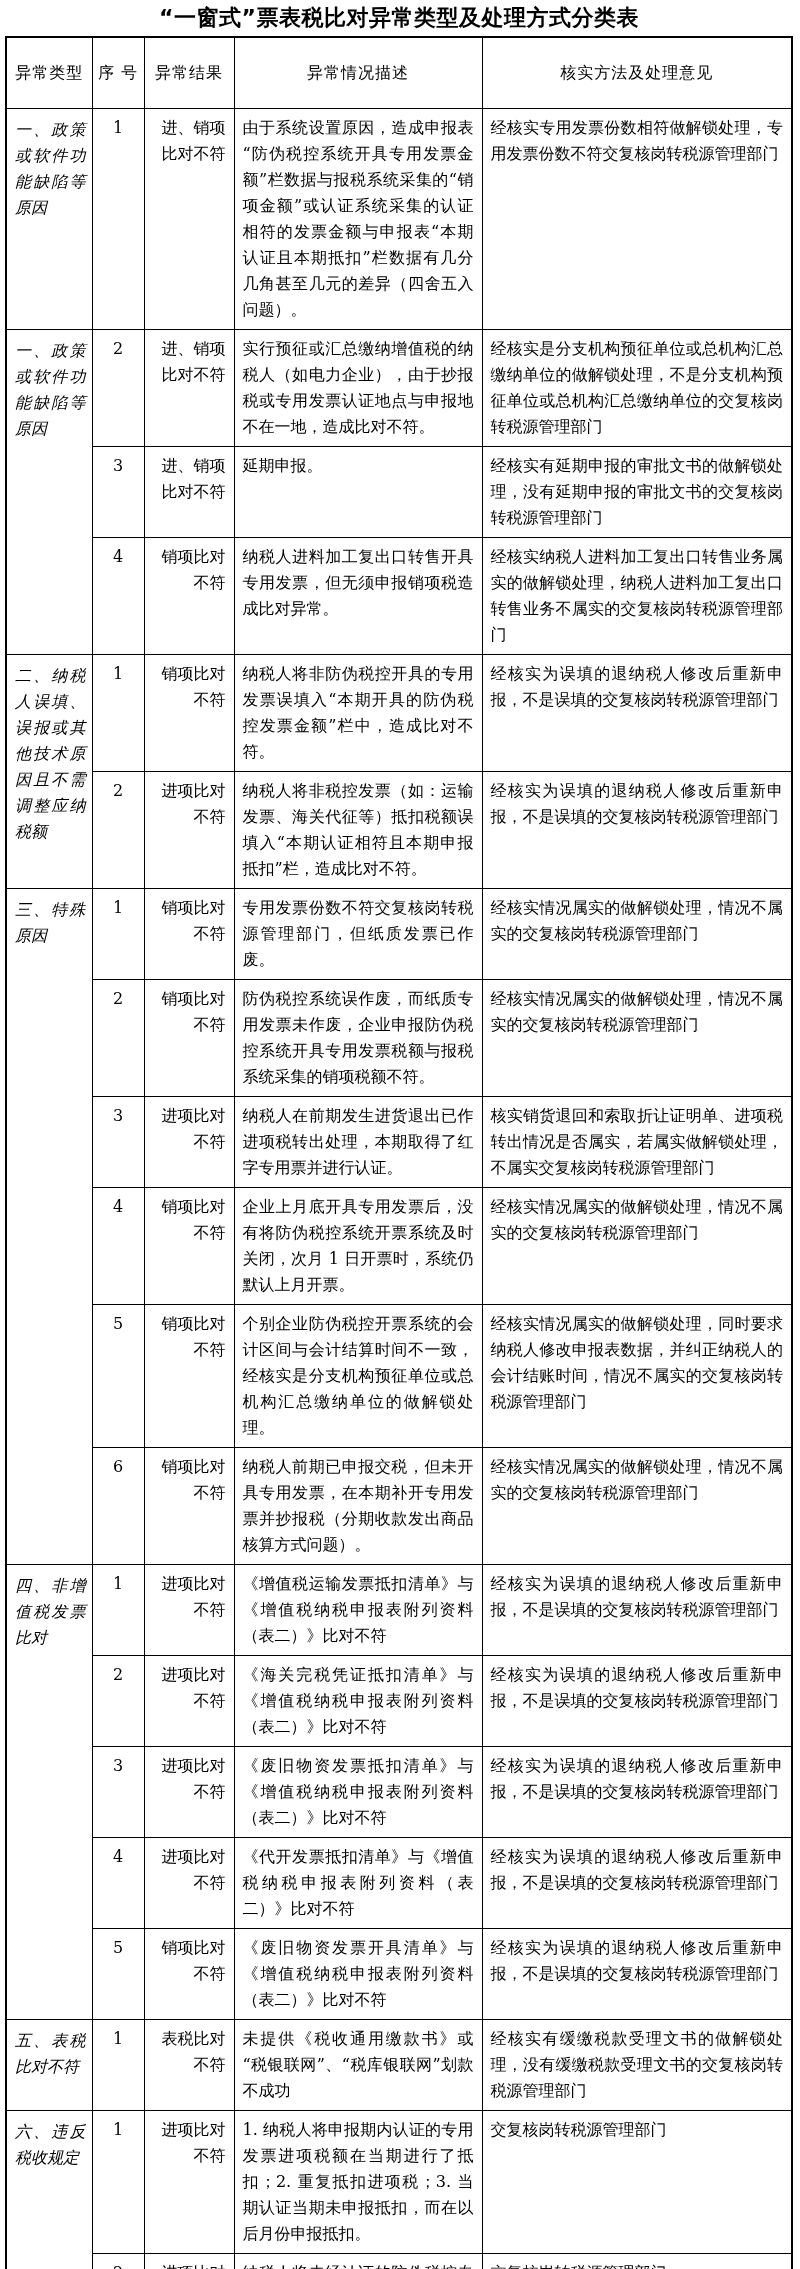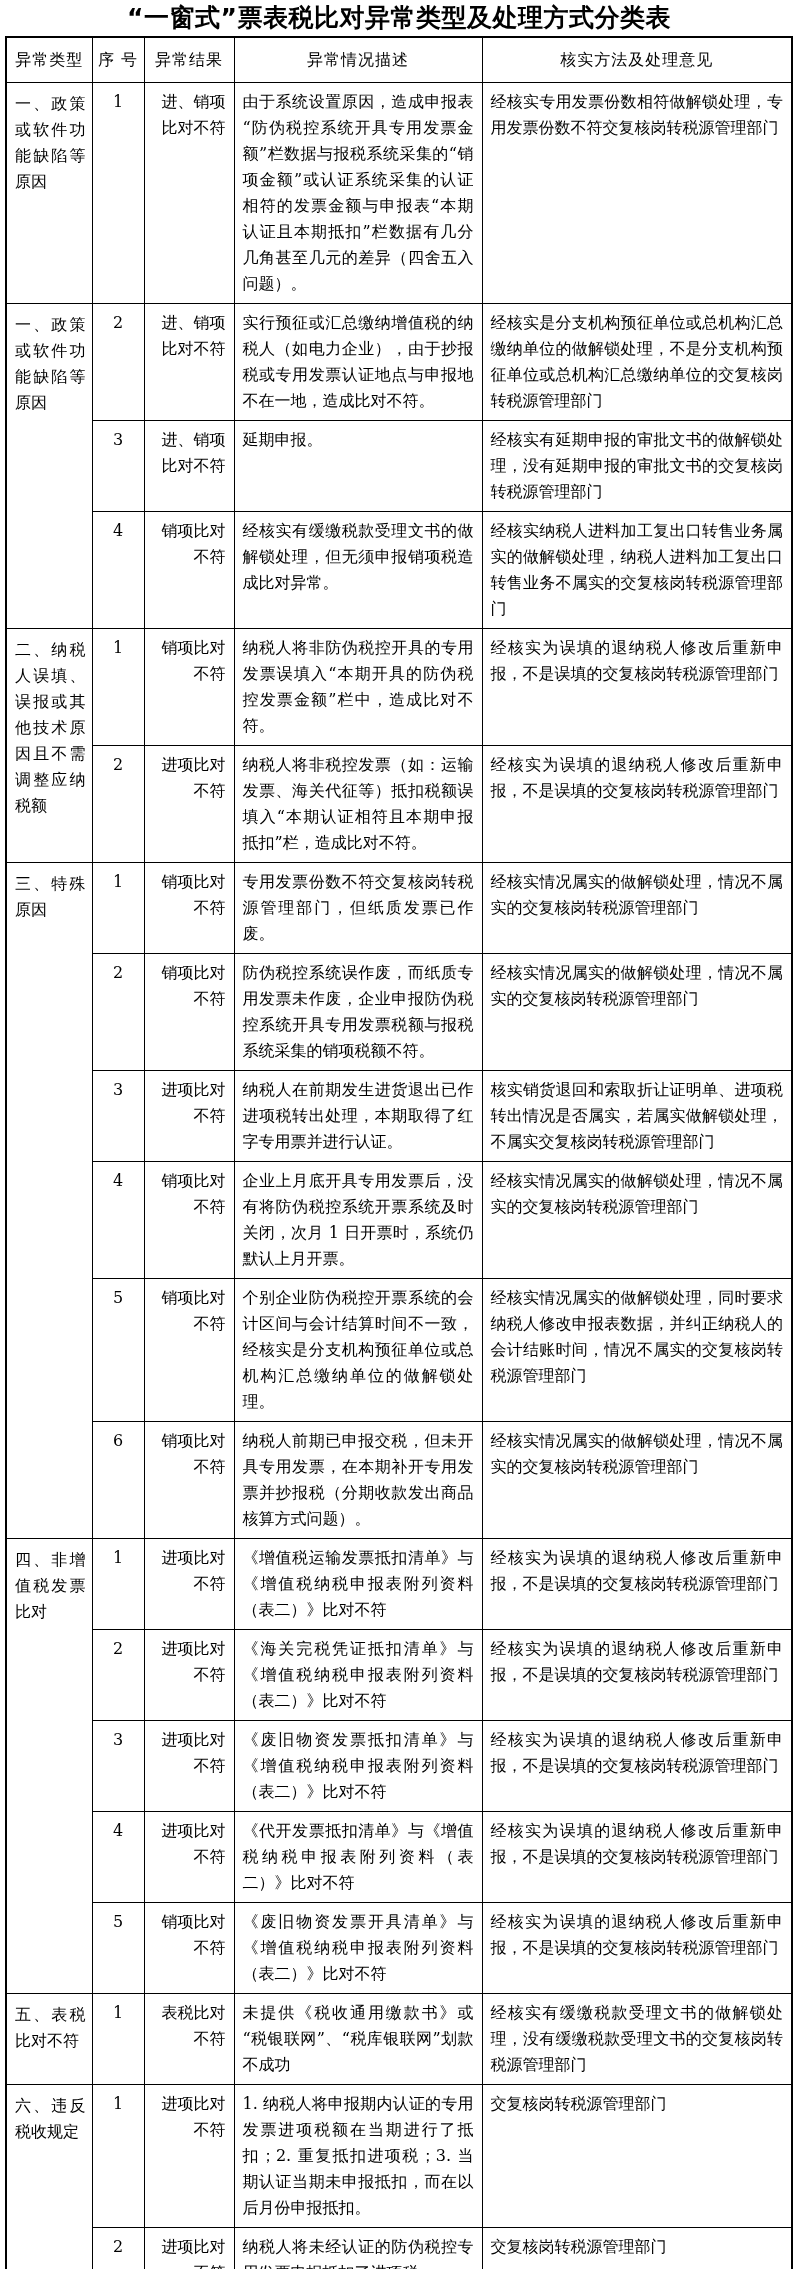--- a/index.html
+++ b/index.html
@@ -11,21 +11,21 @@
   .page {
     width:800px;
     min-height:2269px;
     box-sizing:border-box;
     padding:4px 7px 8px 5px;
     background:#fff;
   }
   .doc-title {
     font-family:"DejaVu Sans","Liberation Sans",sans-serif;
     font-weight:bold;
-    font-size:25px;
+    font-size:22px;
     line-height:26px;
     text-align:center;
     margin:1px 0 5px 0;
     letter-spacing:0.5px;
   }
   table.cls-table {
     border-collapse:collapse;
     width:100%;
     table-layout:fixed;
     border:2px solid #000;
@@ -36,24 +36,24 @@
     line-height:26px;
     vertical-align:top;
     padding:6px 8px;
     text-align:justify;
     word-break:break-all;
   }
   .cls-table thead th {
     text-align:center;
     vertical-align:middle;
     font-weight:normal;
-    padding:9px 2px;
+    padding:22px 2px;
     letter-spacing:1px;
   }
-  td.c1 { padding:8px 6px 6px 8px; }
+  td.c1 { padding:8px 6px 6px 8px;font-style:italic; }
   td.c2 { text-align:center; }
   td.c3 { text-align:right; }
   col.w1 { width:86px; }
   col.w2 { width:52px; }
   col.w3 { width:90px; }
   col.w4 { width:248px; }
   col.w5 { width:auto; }
 </style>
 </head>
 <body>
@@ -97,21 +97,21 @@
       </tr>
       <tr>
         <td class="c2">3</td>
         <td class="c3">进、销项比对不符</td>
         <td class="c4">延期申报。</td>
         <td class="c5">经核实有延期申报的审批文书的做解锁处理，没有延期申报的审批文书的交复核岗转税源管理部门</td>
       </tr>
       <tr>
         <td class="c2">4</td>
         <td class="c3">销项比对不符</td>
-        <td class="c4">经核实有缓缴税款受理文书的做解锁处理，但无须申报销项税造成比对异常。</td>
+        <td class="c4">纳税人进料加工复出口转售开具专用发票，但无须申报销项税造成比对异常。</td>
         <td class="c5">经核实纳税人进料加工复出口转售业务属实的做解锁处理，纳税人进料加工复出口转售业务不属实的交复核岗转税源管理部门</td>
       </tr>
 
       <tr>
         <td class="c1" rowspan="2">二、纳税人误填、误报或其他技术原因且不需调整应纳税额</td>
         <td class="c2">1</td>
         <td class="c3">销项比对不符</td>
         <td class="c4">纳税人将非防伪税控开具的专用发票误填入“本期开具的防伪税控发票金额”栏中，造成比对不符。</td>
         <td class="c5">经核实为误填的退纳税人修改后重新申报，不是误填的交复核岗转税源管理部门</td>
       </tr>

